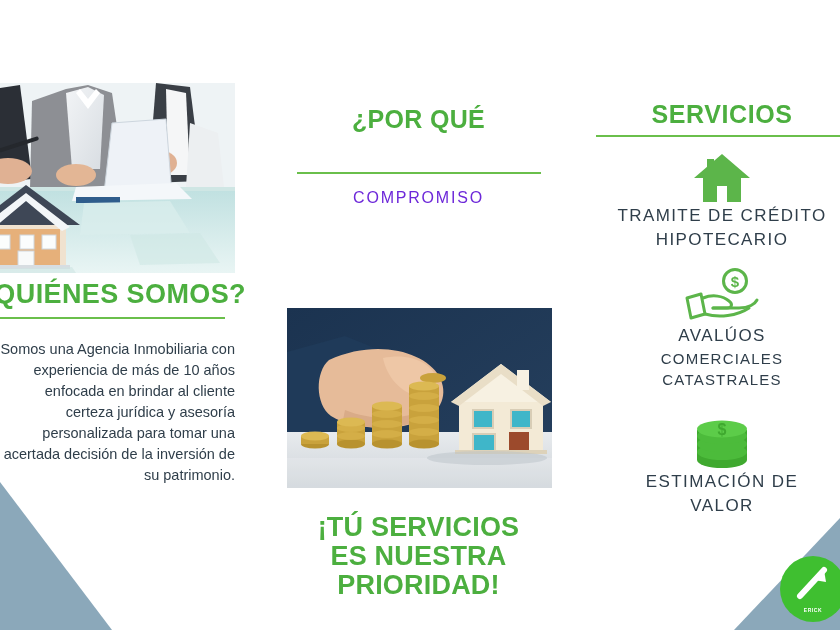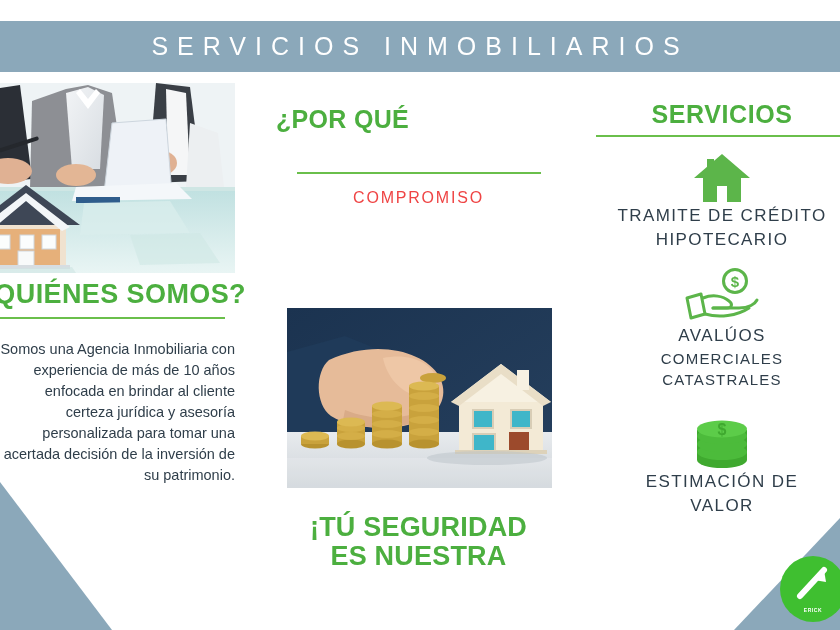--- a/index.html
+++ b/index.html
@@ -67,32 +67,32 @@
   .left-body{
     position:absolute;left:-6px;top:339px;width:241px;
     color:#2f3e4a;font-size:14.5px;line-height:21px;
     text-align:right;
   }
 
   
   .center-head{
     position:absolute;left:276px;top:104px;width:285px;
     color:#4caf3f;font-size:25px;font-weight:700;line-height:31px;
-    text-align:left;letter-spacing:.3px;
+    text-align:center;letter-spacing:.3px;
   }
   .center-rule{
     position:absolute;left:297px;top:172px;width:244px;height:2px;
     background:#6abf4b;
   }
   .center-values{
     position:absolute;left:276px;top:189px;width:285px;
     text-align:center;
   }
   .center-values div{
-    color:#ef4444;font-size:16px;letter-spacing:1.8px;margin-bottom:21px;text-align:center;
+    color:#6d28d9;font-size:16px;letter-spacing:1.8px;margin-bottom:21px;text-align:center;
   }
   .tagline{
     position:absolute;left:276px;top:513px;width:285px;
     color:#4caf3f;font-size:27px;font-weight:700;line-height:29px;
     text-align:center;letter-spacing:.2px;
   }
 
   
   .right-head{
     position:absolute;left:596px;top:100px;width:252px;
@@ -116,23 +116,20 @@
   }
   .svc-1{top:152px;}
   .svc-2{top:268px;}
   .svc-3{top:414px;}
 </style>
 </head>
 <body>
 
 <div class="page">
 
-  <div class="banner">
-    <div class="banner-title">SERVICIOS INMOBILIARIOS</div>
-  </div>
 
   <div class="photo-meeting">
     <svg width="255" height="190" viewBox="0 0 255 190">
       <defs>
         <linearGradient id="tbl" x1="0" y1="0" x2="0" y2="1">
           <stop offset="0" stop-color="#bfe0e0"></stop>
             <stop offset="1" stop-color="#e9f5f4"></stop>
         </linearGradient>
         <linearGradient id="shirt" x1="0" y1="0" x2="1" y2="1">
           <stop offset="0" stop-color="#f2f4f6"></stop>
@@ -265,22 +262,23 @@
         <rect x="54" y="72" width="20" height="20" fill="#9c4a2c"></rect>
         <rect x="0" y="90" width="92" height="4" fill="#ddd2ba"></rect>
       </g>
 
       <rect x="0" y="150" width="265" height="30" fill="#ffffff" opacity=".18"></rect>
       <ellipse cx="200" cy="150" rx="60" ry="7" fill="#b9c1c7" opacity=".5"></ellipse>
     </svg>
   </div>
 
   <div class="tagline">
-    <div>¡TÚ SEGURIDAD</div>
+    <div>¡TÚ SERVICIOS</div>
     <div>ES NUESTRA</div>
+    <div>PRIORIDAD!</div>
   </div>
 
   <div class="right-head">SERVICIOS</div>
   <div class="right-rule"></div>
 
   <div class="service svc-1">
     <div class="icon">
       <svg width="58" height="52" viewBox="0 0 58 52">
         <path d="M29 2 L57 26 L48 26 L48 50 L34 50 L34 34 L24 34 L24 50 L10 50 L10 26 L1 26 Z" fill="#5cb54a"></path>
         <rect x="14" y="7" width="7" height="11" fill="#5cb54a"></rect>

